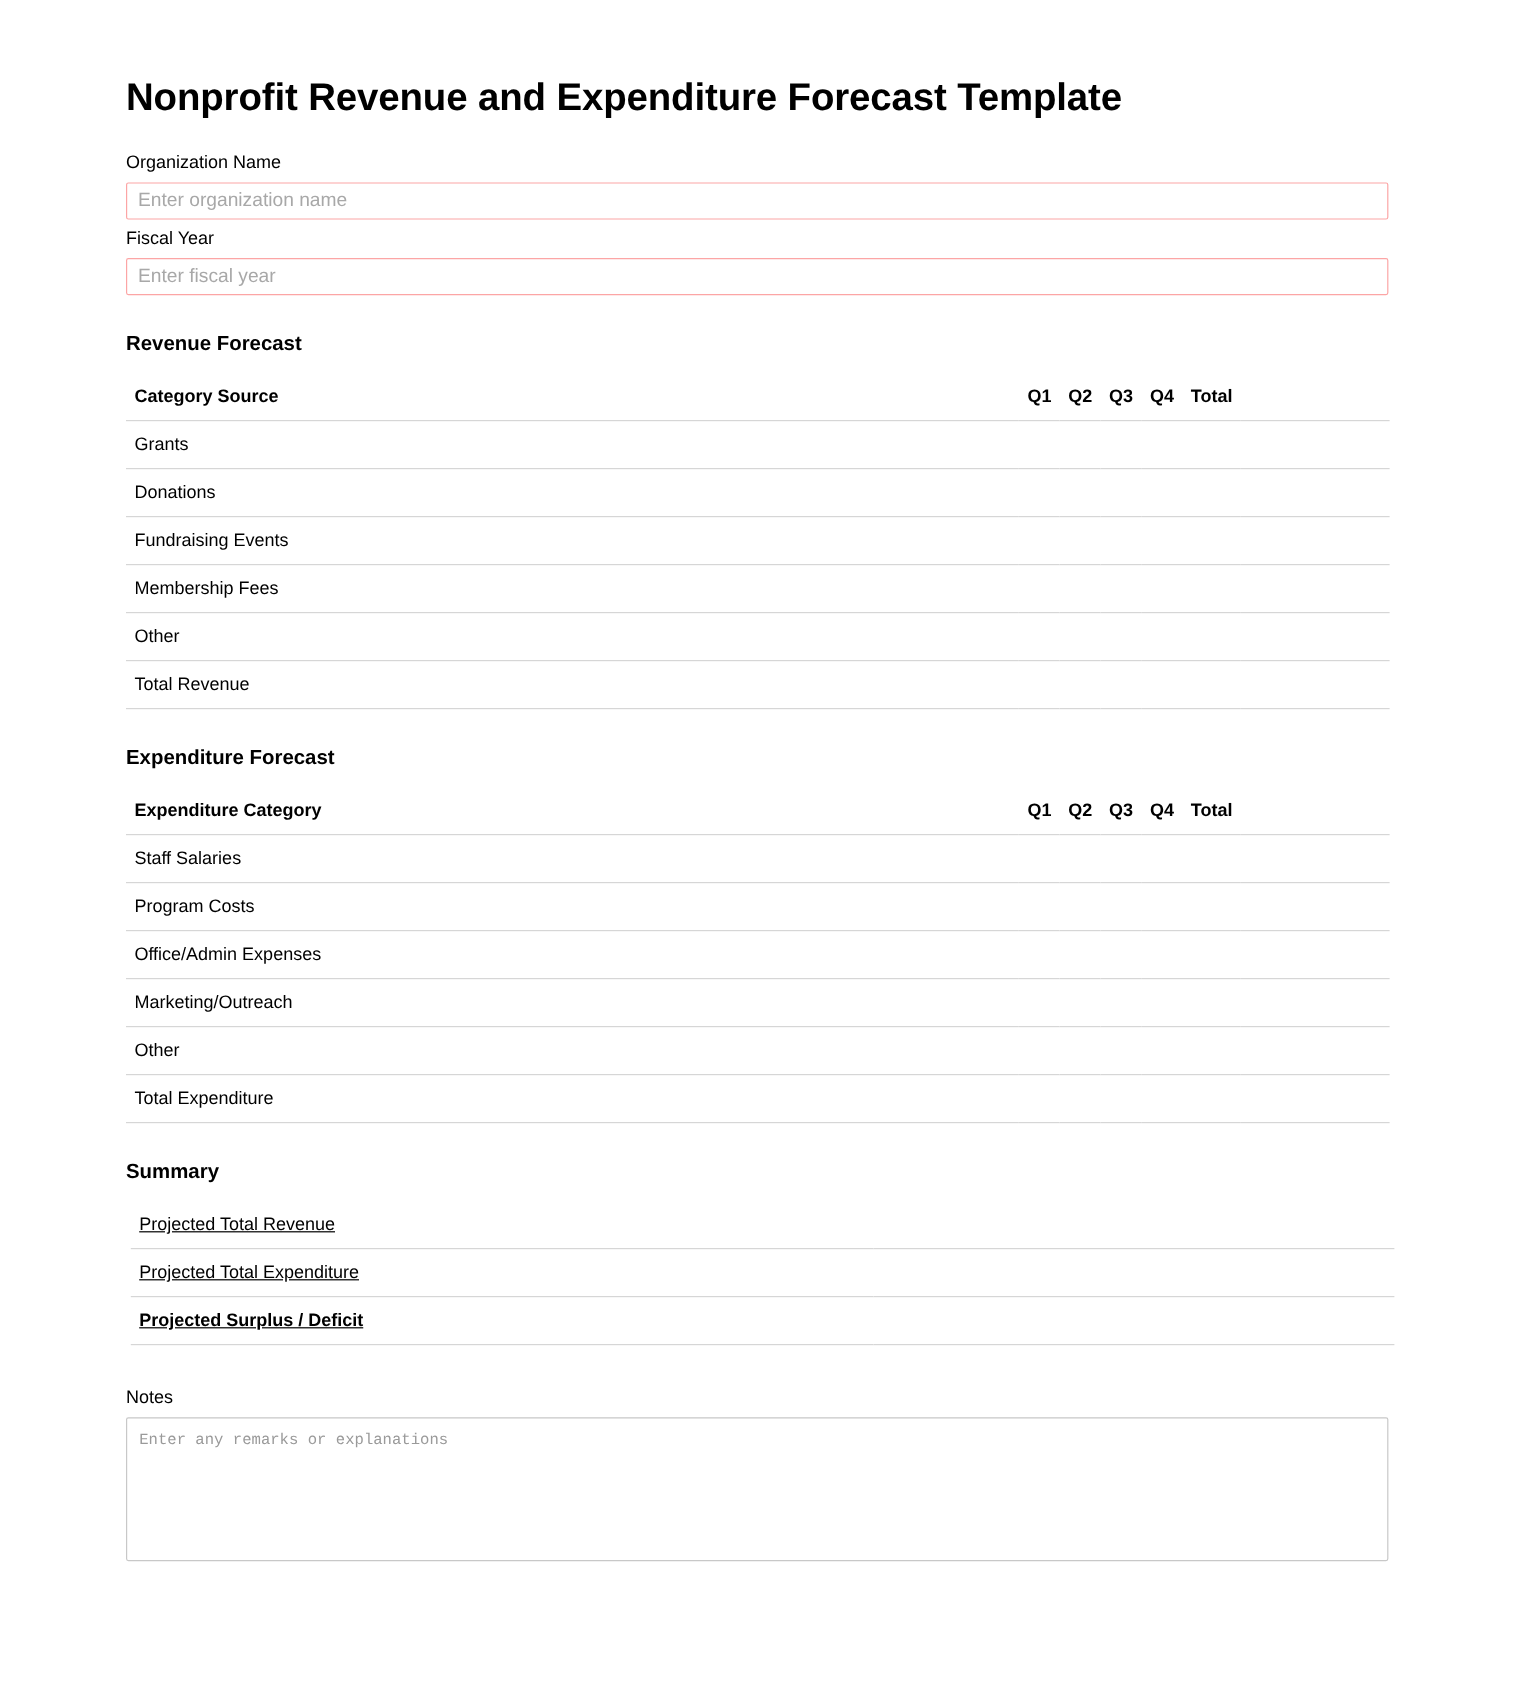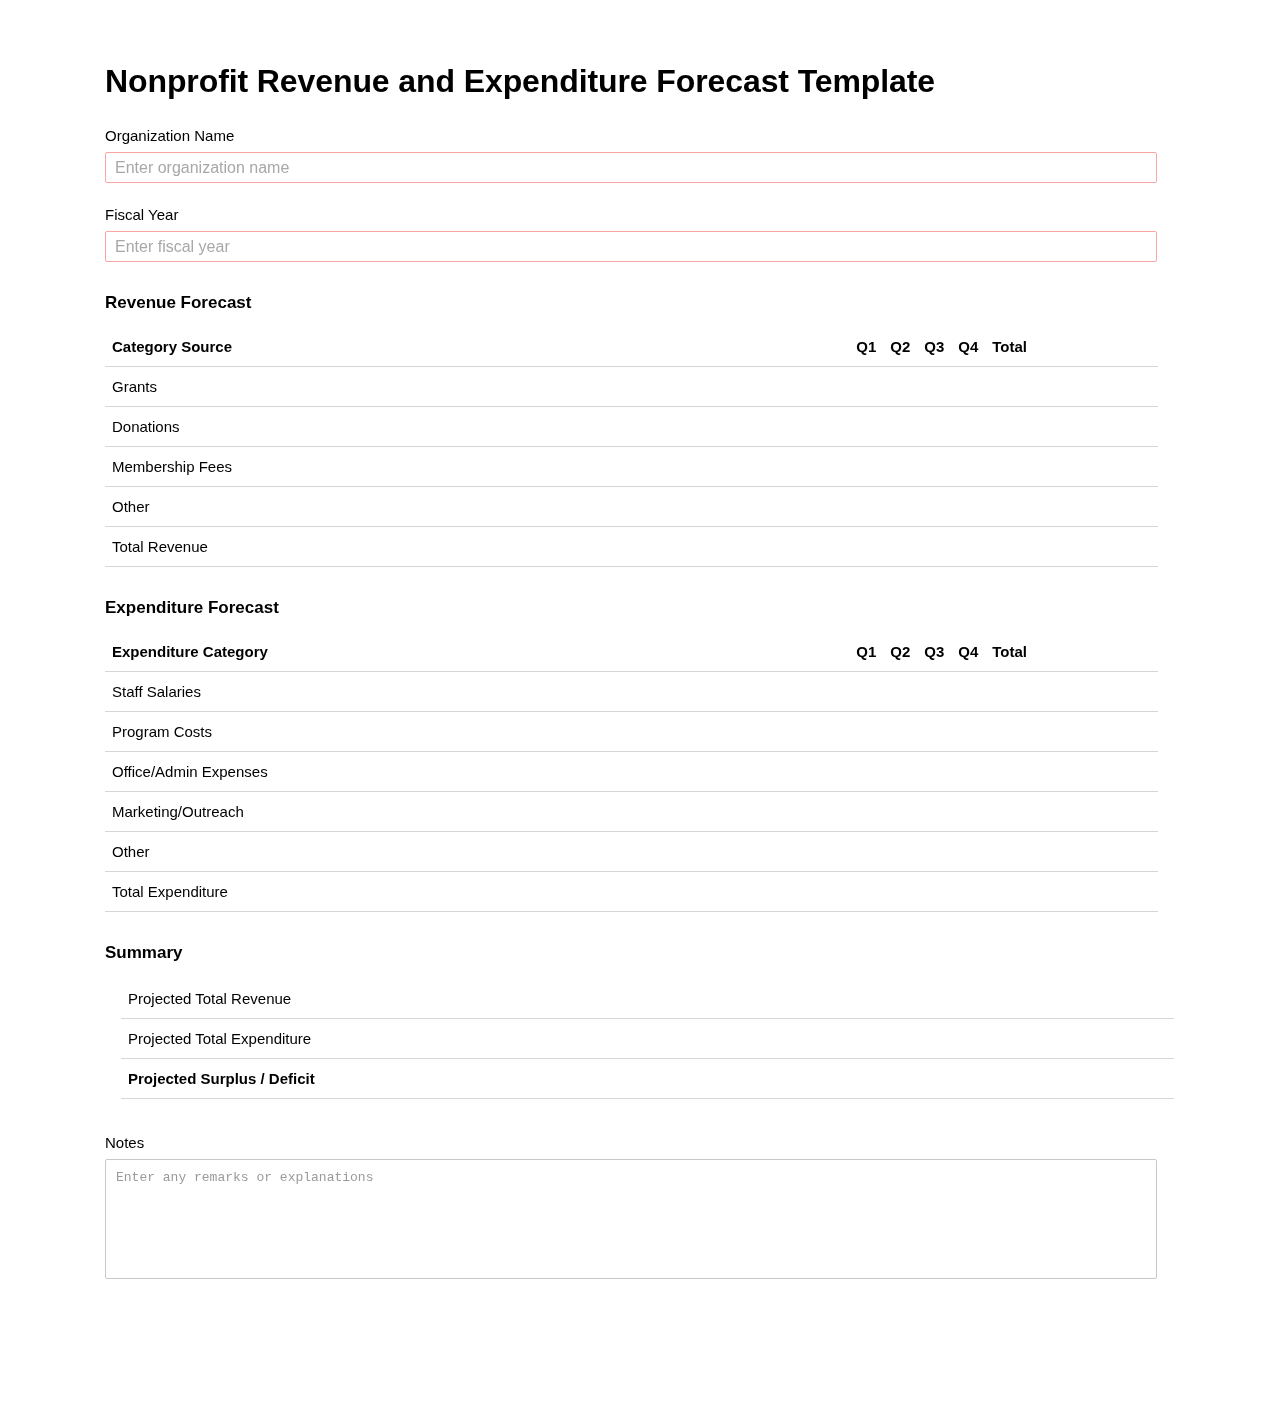--- a/index.html
+++ b/index.html
@@ -25,21 +25,21 @@
     box-sizing: content-box;
   }
   h1.doc-title {
     font-size: 32px;
     font-weight: bold;
     line-height: 1.2;
     margin: 0 0 26px 0;
     letter-spacing: -0.1px;
   }
   .field-block {
-    margin-bottom: 22px;
+    margin-bottom: 6px;
   }
   .field-label {
     font-size: 15px;
     line-height: 19px;
     color: #000;
     margin-bottom: 7px;
   }
   .text-input {
     display: block;
     width: 1052px;
@@ -99,21 +99,22 @@
     width: auto;
   }
   td.spacer-cell, th.spacer-head {
     width: 110px;
     padding-left: 7px;
     padding-right: 7px;
   }
   table.summary {
     width: 1053px;
     border-collapse: collapse;
-    margin: 16px;
+    margin: 4px;
+    text-decoration: underline;
   }
   table.summary td {
     font-size: 15px;
     line-height: 19px;
     padding: 10px 7px;
     border-bottom: 1px solid #d6d6d6;
     text-align: left;
     vertical-align: middle;
   }
   table.summary tr.bold-row td {
@@ -190,20 +191,29 @@
         <tr>
           <td class="first-cell">Donations</td>
           <td class="q-cell"></td>
           <td class="q-cell"></td>
           <td class="q-cell"></td>
           <td class="q-cell"></td>
           <td class="q-cell"></td>
           <td class="spacer-cell"></td>
         </tr>
         <tr>
+          <td class="first-cell">Fundraising Events</td>
+          <td class="q-cell"></td>
+          <td class="q-cell"></td>
+          <td class="q-cell"></td>
+          <td class="q-cell"></td>
+          <td class="q-cell"></td>
+          <td class="spacer-cell"></td>
+        </tr>
+        <tr>
           <td class="first-cell">Membership Fees</td>
           <td class="q-cell"></td>
           <td class="q-cell"></td>
           <td class="q-cell"></td>
           <td class="q-cell"></td>
           <td class="q-cell"></td>
           <td class="spacer-cell"></td>
         </tr>
         <tr>
           <td class="first-cell">Other</td>

